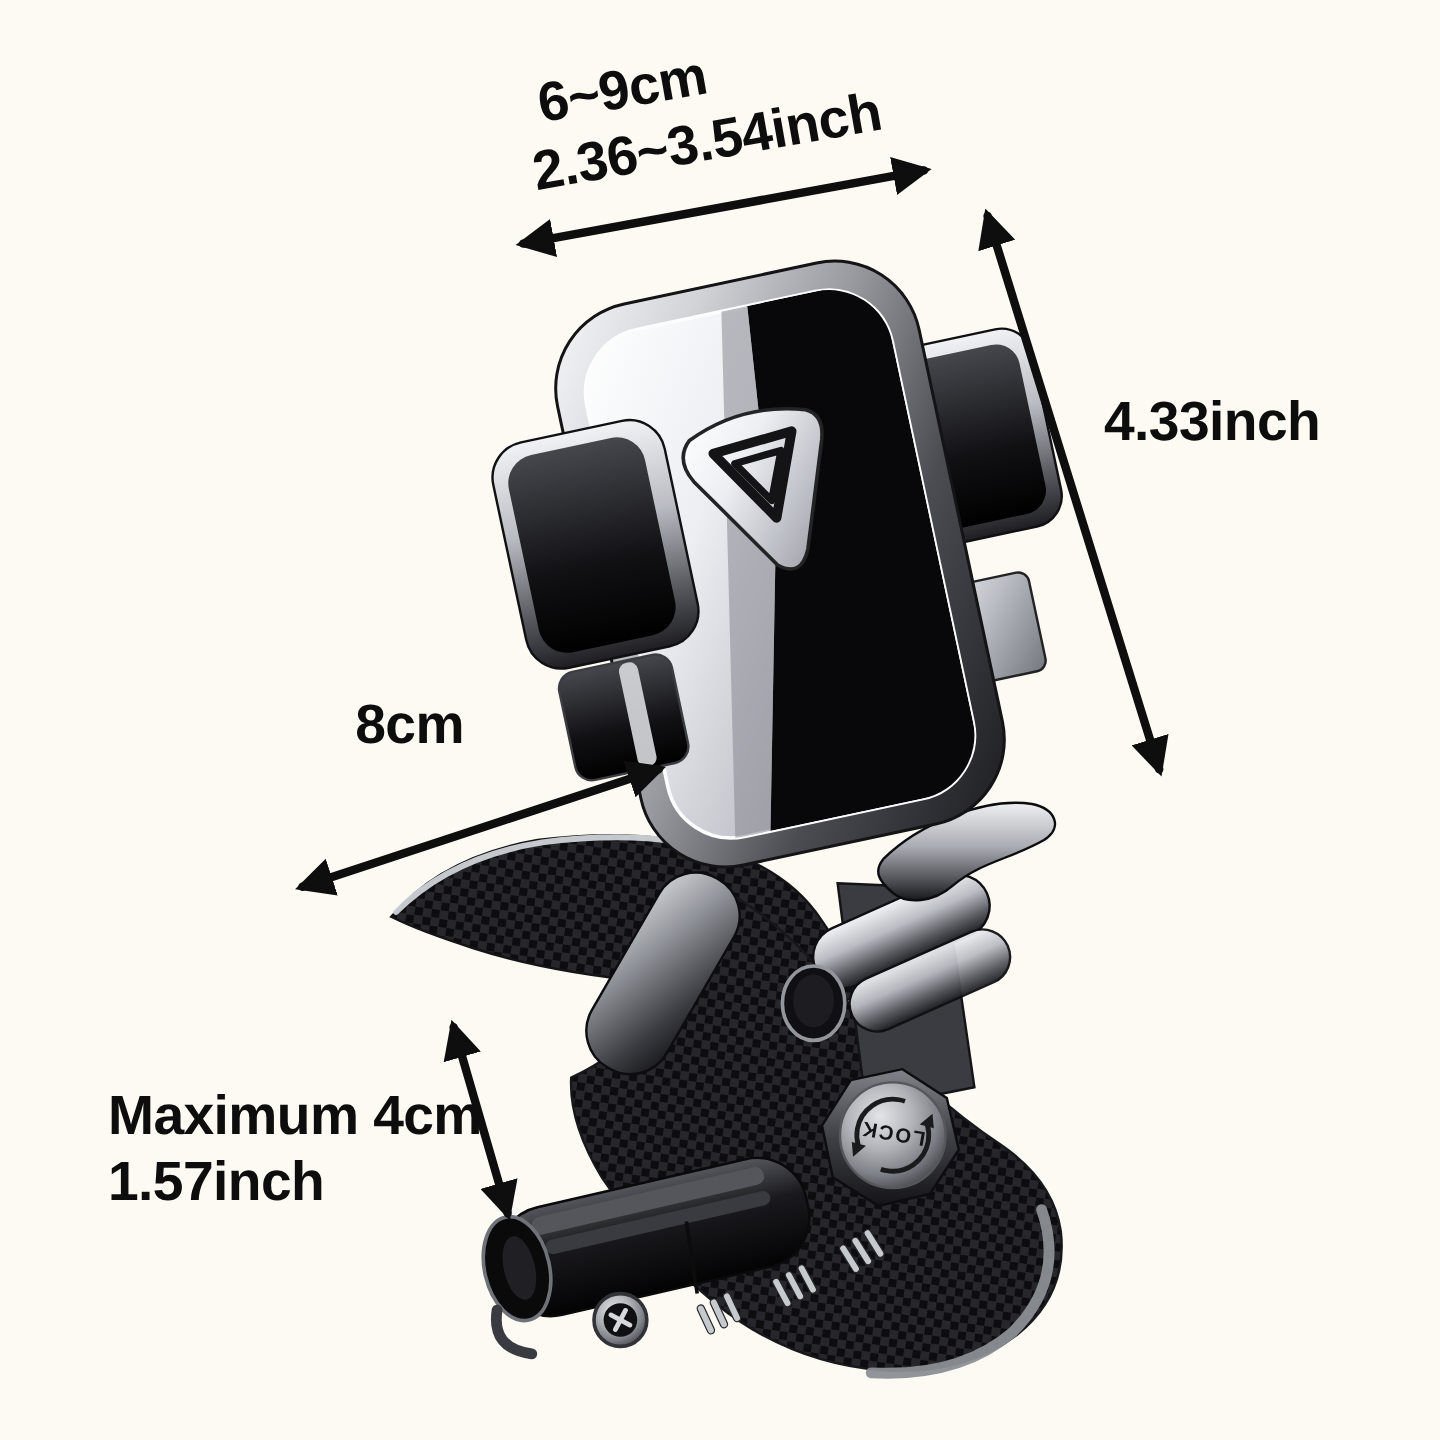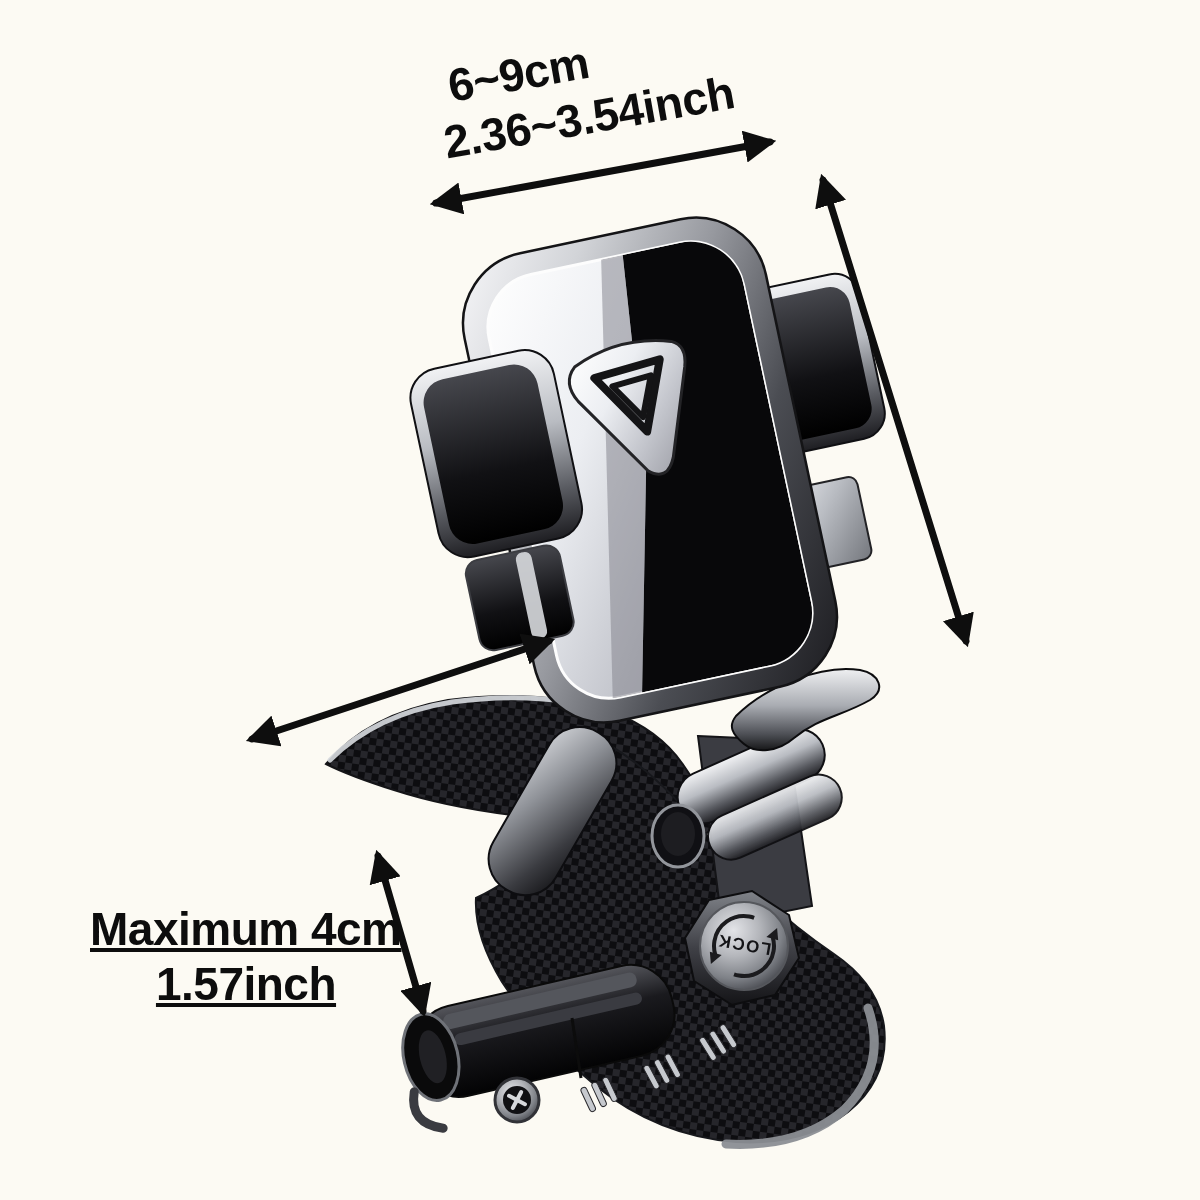--- a/index.html
+++ b/index.html
@@ -6,22 +6,22 @@
   .stage{position:relative;width:1200px;height:1200px;background:#fcfaf3;overflow:hidden;
          font-family:"Liberation Sans",sans-serif;}
   .art{position:absolute;left:0;top:0;width:1200px;height:1200px;}
   .dim{position:absolute;font-weight:bold;font-size:46px;line-height:55px;color:#0d0d0d;
        letter-spacing:-0.5px;white-space:nowrap;}
   .dim span{display:block;}
   #dim-width{left:430px;top:62px;transform:rotate(-10deg);transform-origin:0 0;}
   #dim-width .l1{margin-left:14px;}
   #dim-height{left:920px;top:324px;}
   #dim-arm{left:296px;top:576px;}
-  #dim-clamp{left:90px;top:902px;width:312px;text-decoration:underline;}
-  #dim-clamp .l2{text-align:center;}
+  #dim-clamp{left:90px;top:902px;width:312px;}
+  #dim-clamp .l2{text-align:left;}
 </style>
 </head>
 <body>
 
 <div class="stage">
 
 <svg class="art" viewBox="0 0 1200 1200" aria-hidden="true">
   <defs>
     <linearGradient id="gFrame" x1="0" y1="0" x2="1" y2="1">
       <stop offset="0" stop-color="#f8f8fa"></stop>
@@ -197,23 +197,25 @@
     <line x1="378" y1="856" x2="423" y2="1011" marker-start="url(#ah)" marker-end="url(#ah)"></line>
   </g>
 </svg>
 
 <div class="dim" id="dim-width">
   <span class="l1">6~9cm</span>
   <span class="l2">2.36~3.54inch</span>
 </div>
 
 <div class="dim" id="dim-height">
+  <span class="l2">4.33inch</span>
 </div>
 
 <div class="dim" id="dim-arm">
+  <span class="l1">8cm</span>
 </div>
 
 <div class="dim" id="dim-clamp">
   <span class="l1">Maximum 4cm</span>
   <span class="l2">1.57inch</span>
 </div>
 
 </div>
 
 </body></html>

